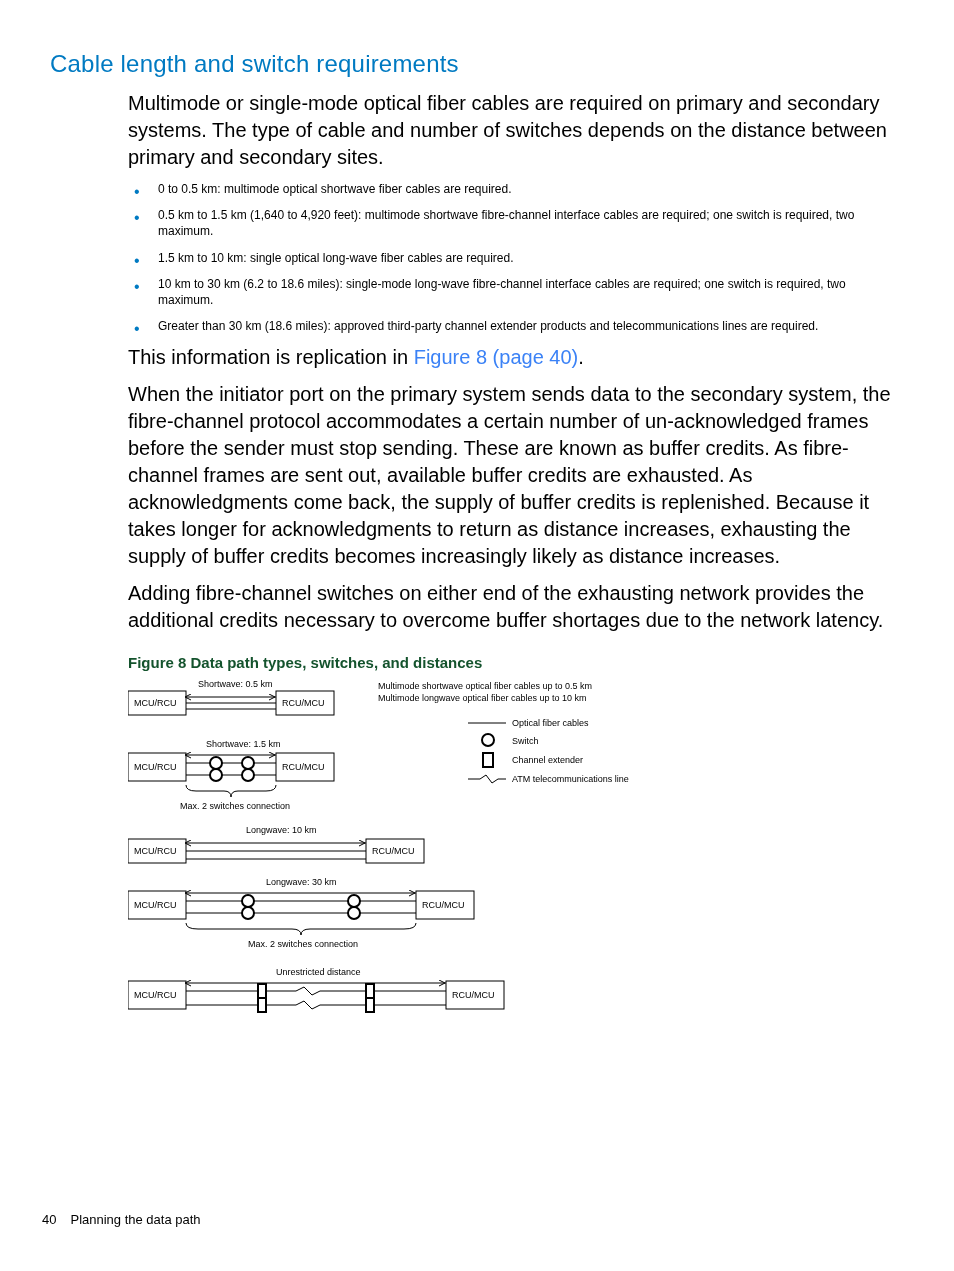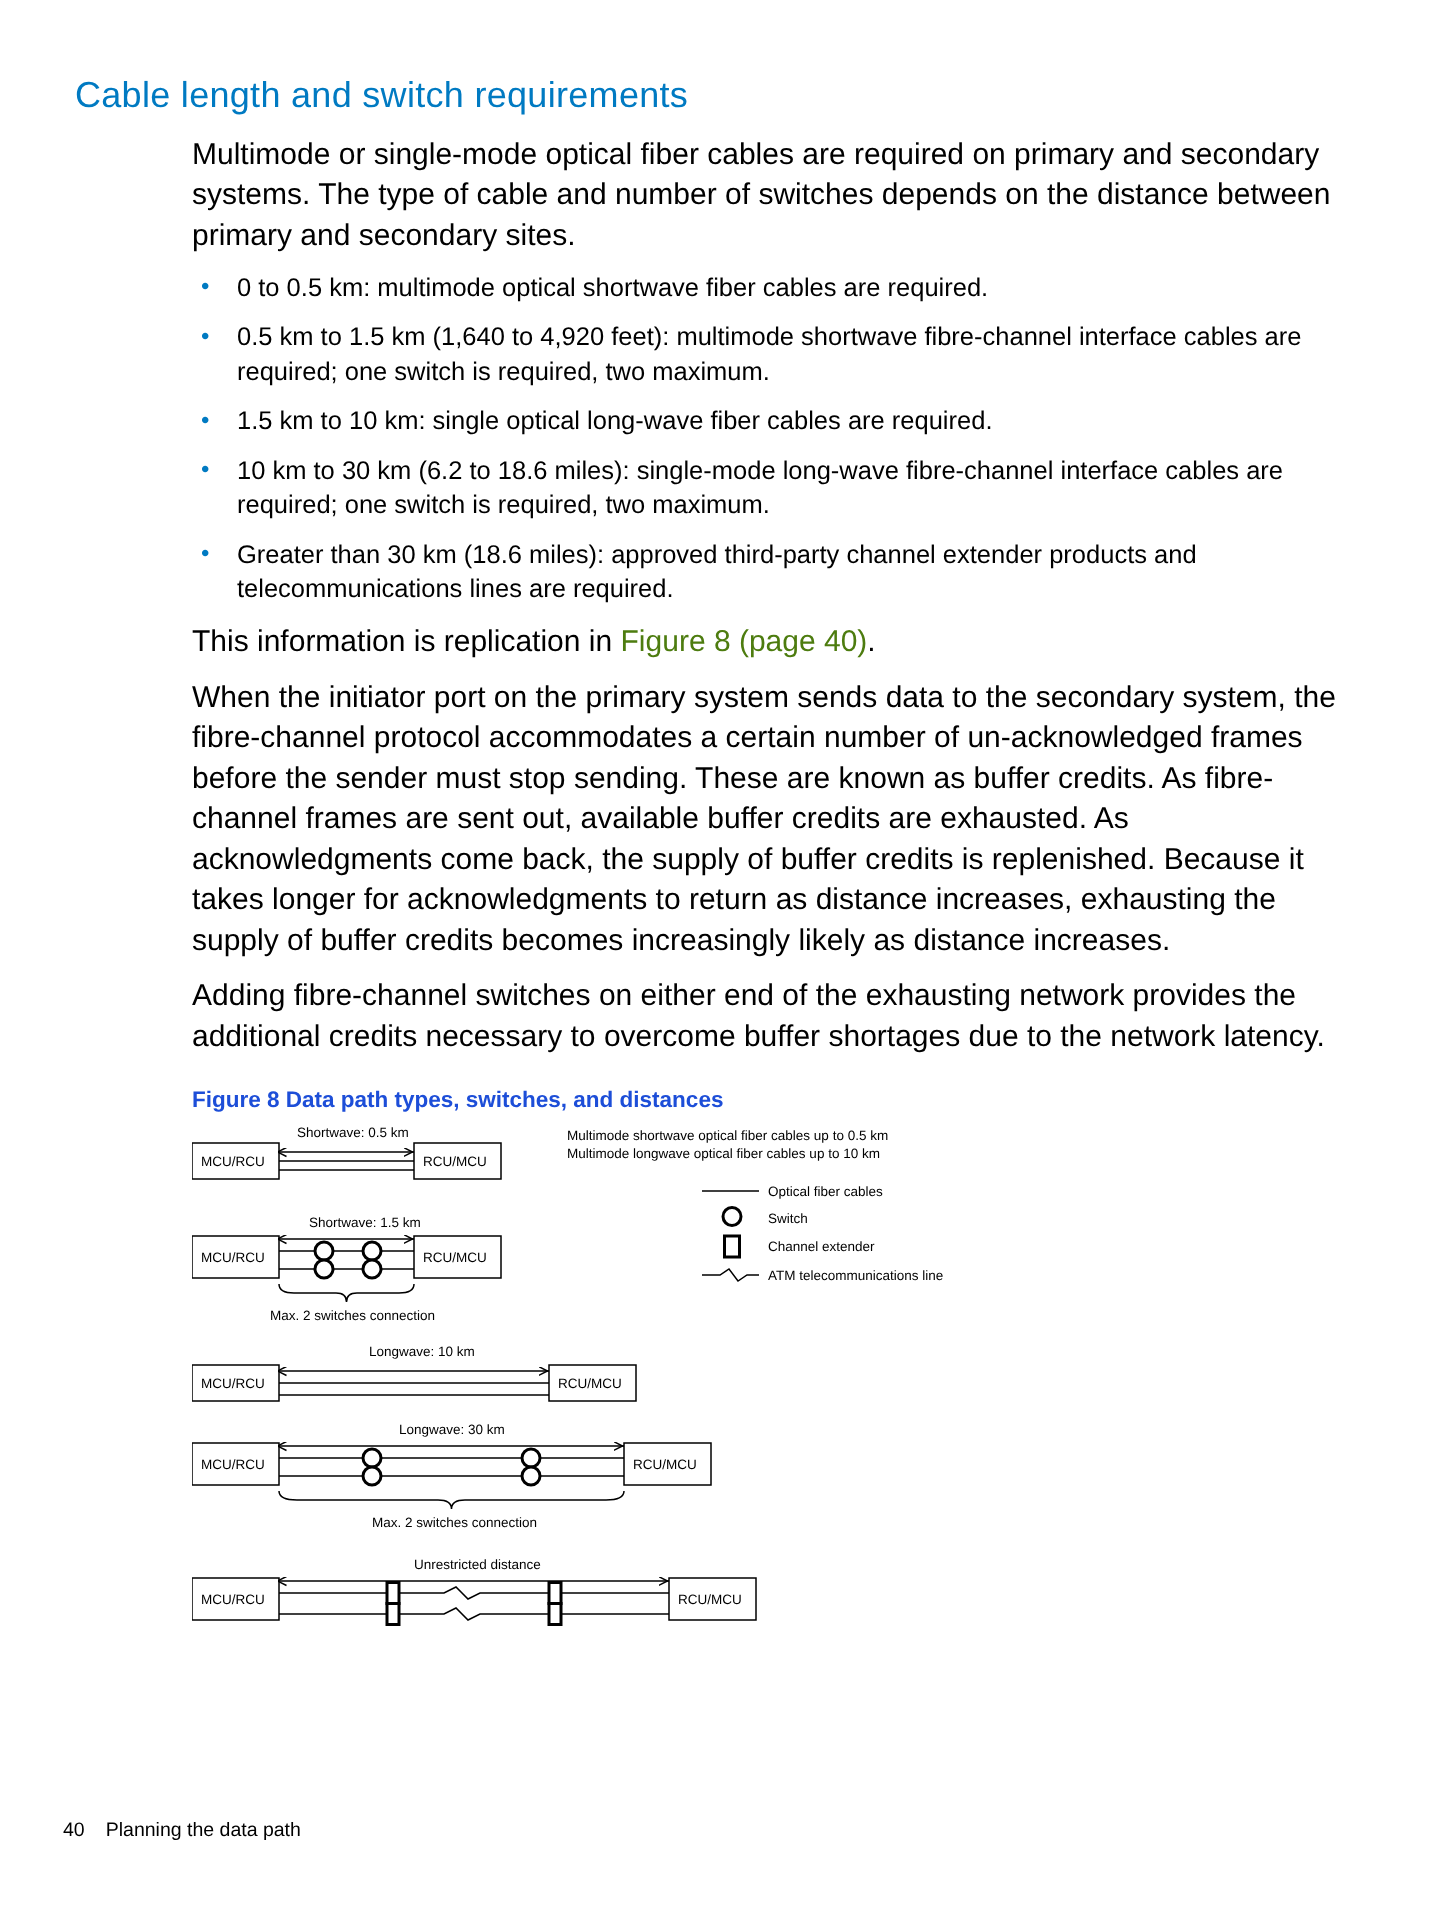--- a/index.html
+++ b/index.html
@@ -42,37 +42,37 @@
   }
   ul.bullets {
     list-style: none;
     padding: 0;
     margin: 6px 0 10px 0;
   }
   ul.bullets > li {
     position: relative;
     padding-left: 30px;
     margin-bottom: 10px;
-    font-size: 17px;
+    font-size: 12px;
     line-height: 1.35;
     font-weight: 300;
   }
   ul.bullets > li::before {
     content: "•";
     position: absolute;
     left: 6px;
     top: 0;
     color: #007ac2;
     font-size: 16px;
   }
   .link {
-    color: #4d7c0f;
+    color: #3b82f6;
   }
   .figcaption {
-    color: #1d4ed8;
+    color: #14532d;
     font-weight: 600;
     font-size: 15px;
     margin: 20px 0 8px 0;
   }
   .figure-wrap {
     padding-left: 78px;
   }
   .footer {
     position: absolute;
     left: 42px;

